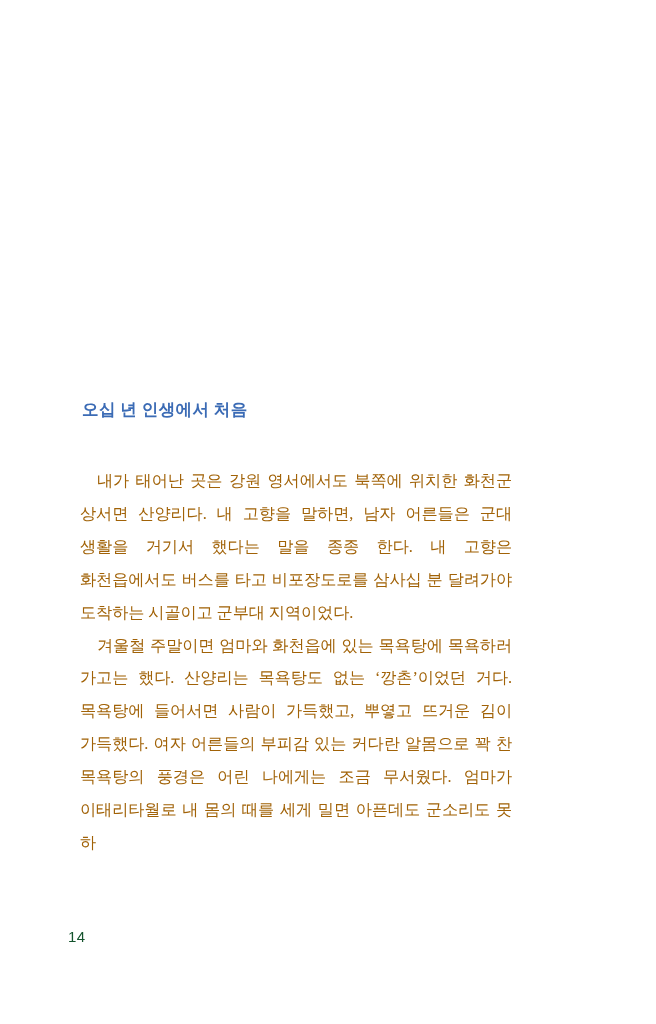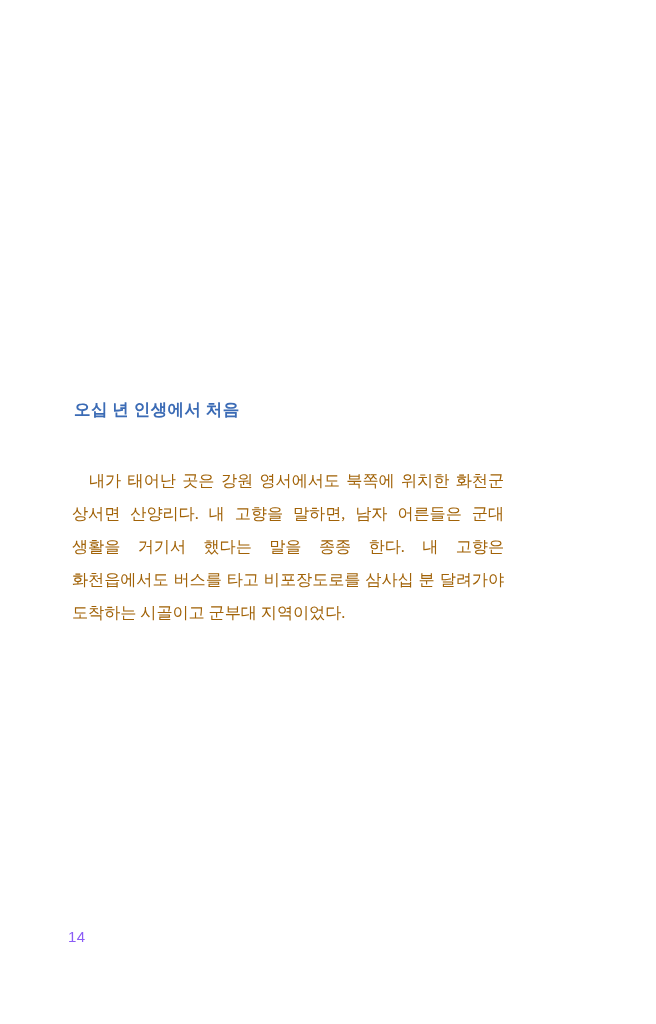--- a/index.html
+++ b/index.html
@@ -15,21 +15,21 @@
   }
   .page {
     position: relative;
     width: 656px;
     height: 1024px;
     box-sizing: border-box;
     overflow: hidden;
   }
   .content {
     position: absolute;
-    left: 72px;
+    left: 80px;
     top: 398px;
     width: 432px;
   }
   .section-heading {
     color: #3b6bb5;
     font-size: 16.5px;
     font-weight: 700;
     letter-spacing: 0.4px;
     margin: 0 0 44px 0;
     padding-left: 2px;
@@ -47,29 +47,30 @@
     word-break: keep-all;
   }
   .para + .para {
     margin-top: 0px;
   }
   .folio {
     position: absolute;
     left: 68px;
     top: 928px;
     font-size: 15px;
-    color: #8b5cf6;
+    color: #14532d;
     font-family: "Liberation Sans", sans-serif;
     letter-spacing: 0.5px;
   }
 </style>
 </head>
 <body>
 
 <div class="page">
 
   <div class="content">
       <h2 class="section-heading">오십 년 인생에서 처음</h2>
     <p class="para">내가 태어난 곳은 강원 영서에서도 북쪽에 위치한 화천군 상서면 산양리다. 내 고향을 말하면, 남자 어른들은 군대 생활을 거기서 했다는 말을 종종 한다. 내 고향은 화천읍에서도 버스를 타고 비포장도로를 삼사십 분 달려가야 도착하는 시골이고 군부대 지역이었다.</p>
+    <p class="para">겨울철 주말이면 엄마와 화천읍에 있는 목욕탕에 목욕하러 가고는 했다. 산양리는 목욕탕도 없는 ‘깡촌’이었던 거다. 목욕탕에 들어서면 사람이 가득했고, 뿌옇고 뜨거운 김이 가득했다. 여자 어른들의 부피감 있는 커다란 알몸으로 꽉 찬 목욕탕의 풍경은 어린 나에게는 조금 무서웠다. 엄마가 이태리타월로 내 몸의 때를 세게 밀면 아픈데도 군소리도 못 하</p>
   </div>
 
   <div class="folio">14</div>
 </div>
 
 </body></html>

